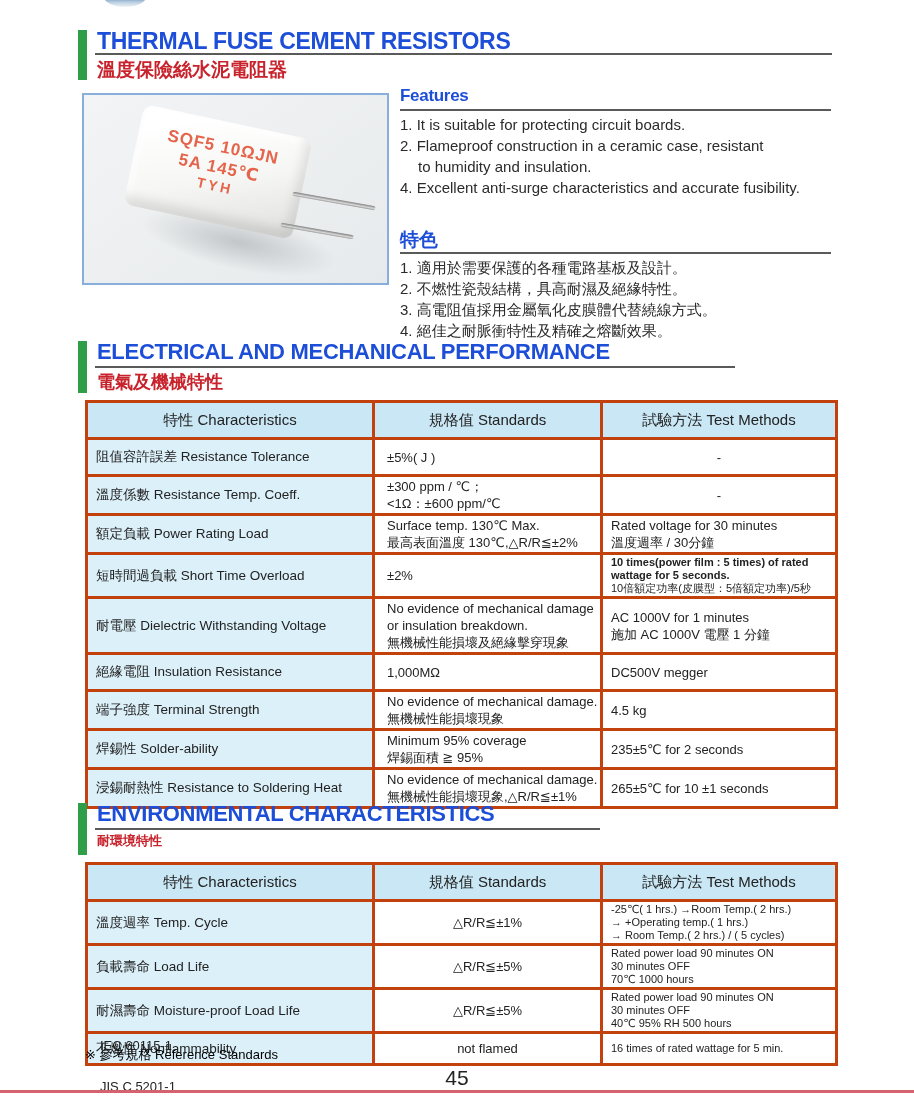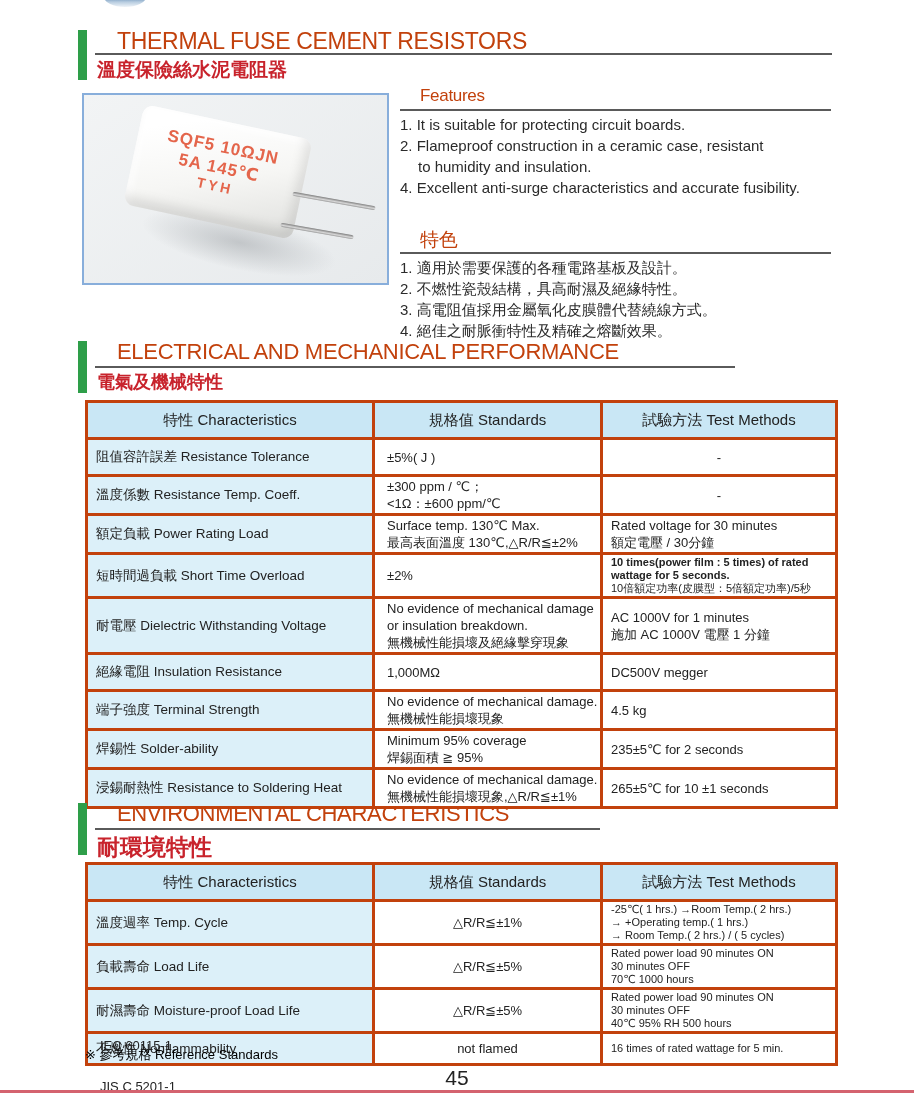--- a/index.html
+++ b/index.html
@@ -6,21 +6,21 @@
   .page{
     position:relative;width:914px;height:1111px;background:#ffffff;
     font-family:"Liberation Sans","DejaVu Sans",sans-serif;color:#2b2b2b;overflow:hidden;
   }
   
   .logo-partial{
     position:absolute;left:104px;top:-13px;width:42px;height:20px;border-radius:50%;
     background:linear-gradient(to bottom,#16406e 0%,#4e7cab 45%,#b8cde0 75%,#eef3f8 100%);
   }
   .greenbar{position:absolute;width:9px;background:#2E9E49;}
-  .red-title{position:absolute;color:#c2410c;font-weight:400;letter-spacing:-0.3px;white-space:nowrap;margin-left:20px;}
+  .red-title{position:absolute;color:#1d4ed8;font-weight:700;letter-spacing:-0.3px;white-space:nowrap;}
   .rule{position:absolute;height:2px;background:#5a5a5a;}
   .feat-item{font-size:15px;line-height:21px;color:#2b2b2b;}
   .feat-item .cont{padding-left:18px;}
   .features-list,.features-zh-list{position:absolute;left:400px;width:440px;}
 
   
   .img-box{
     position:absolute;left:82px;top:93px;width:307px;height:192px;
     border:2px solid #88AEDB;background:linear-gradient(145deg,#f2f4f5,#e7eaec);box-sizing:border-box;overflow:hidden;
   }
@@ -159,21 +159,21 @@
           </td>
         </tr>
         <tr style="height: 39px;">
           <td class="c-char">額定負載 Power Rating Load</td>
           <td class="c-val l-pad">
             <div class="ln">Surface temp. 130℃ Max.</div>
             <div class="ln">最高表面溫度 130℃,△R/R≦±2%</div>
           </td>
           <td class="c-val t-pad">
             <div class="ln">Rated voltage for 30 minutes</div>
-            <div class="ln">額定電壓 / 30分鐘</div>
+            <div class="ln">溫度週率 / 30分鐘</div>
           </td>
         </tr>
         <tr style="height: 42px;">
           <td class="c-char">短時間過負載  Short Time Overload</td>
           <td class="c-val l-pad">
             <div class="ln">±2%</div>
           </td>
           <td class="c-val t-pad">
             <div class="ln small b">10 times(power film : 5 times) of rated</div>
             <div class="ln small b">wattage for 5 seconds.</div>
@@ -230,21 +230,21 @@
           <td class="c-val t-pad">
             <div class="ln">265±5℃ for 10 ±1 seconds</div>
           </td>
         </tr>
       </tbody>
   </table>
 
   <div class="greenbar" style="left:78px;top:803px;height:52px;"></div>
   <div class="red-title" style="left:97px;top:801px;font-size:22px;">ENVIRONMENTAL CHARACTERISTICS</div>
   <div class="rule" style="left:95px;top:828px;width:505px;"></div>
-  <div class="subtitle-zh" style="left:97px;top:832px;font-size:23px;">耐環境特性</div>
+  <div class="subtitle-zh" style="left:97px;top:832px;font-size:13px;">耐環境特性</div>
 
   <table class="spec" style="top:862px;" id="env-table">
     <colgroup>
         <col class="col1">
         <col class="col2">
         <col class="col3">
       </colgroup>
     <thead>
         <tr>
       <th>特性  Characteristics</th>

